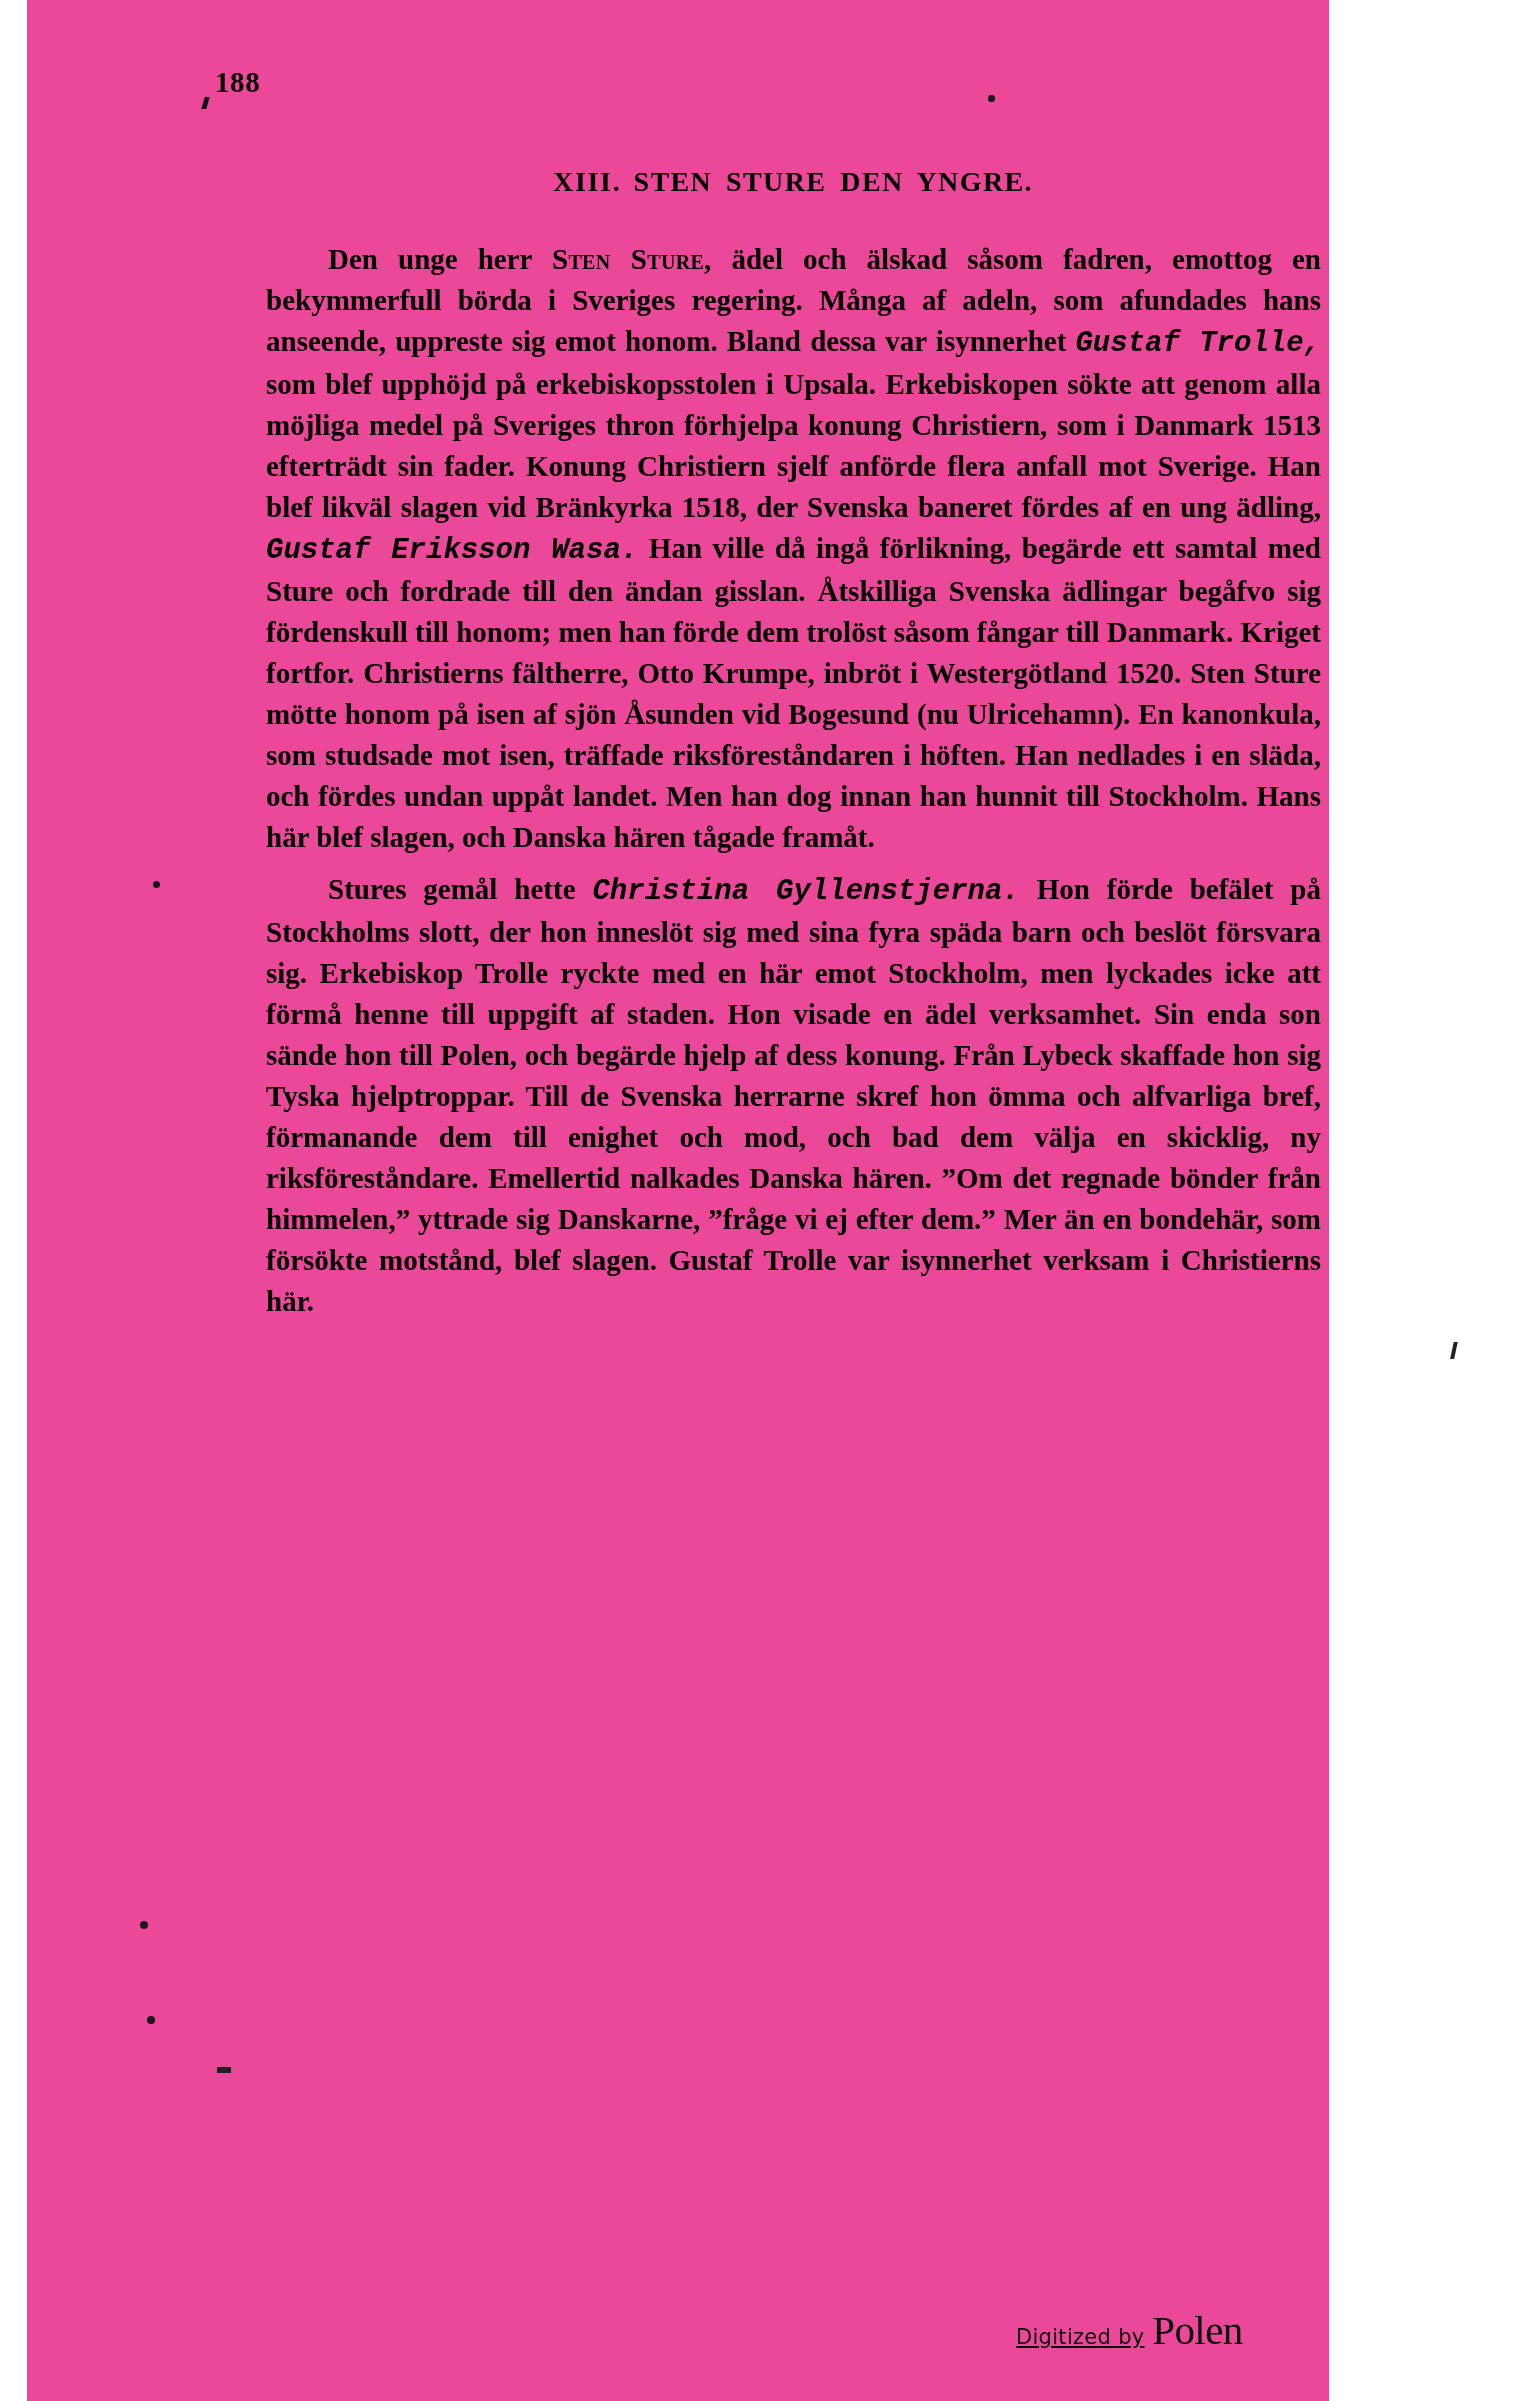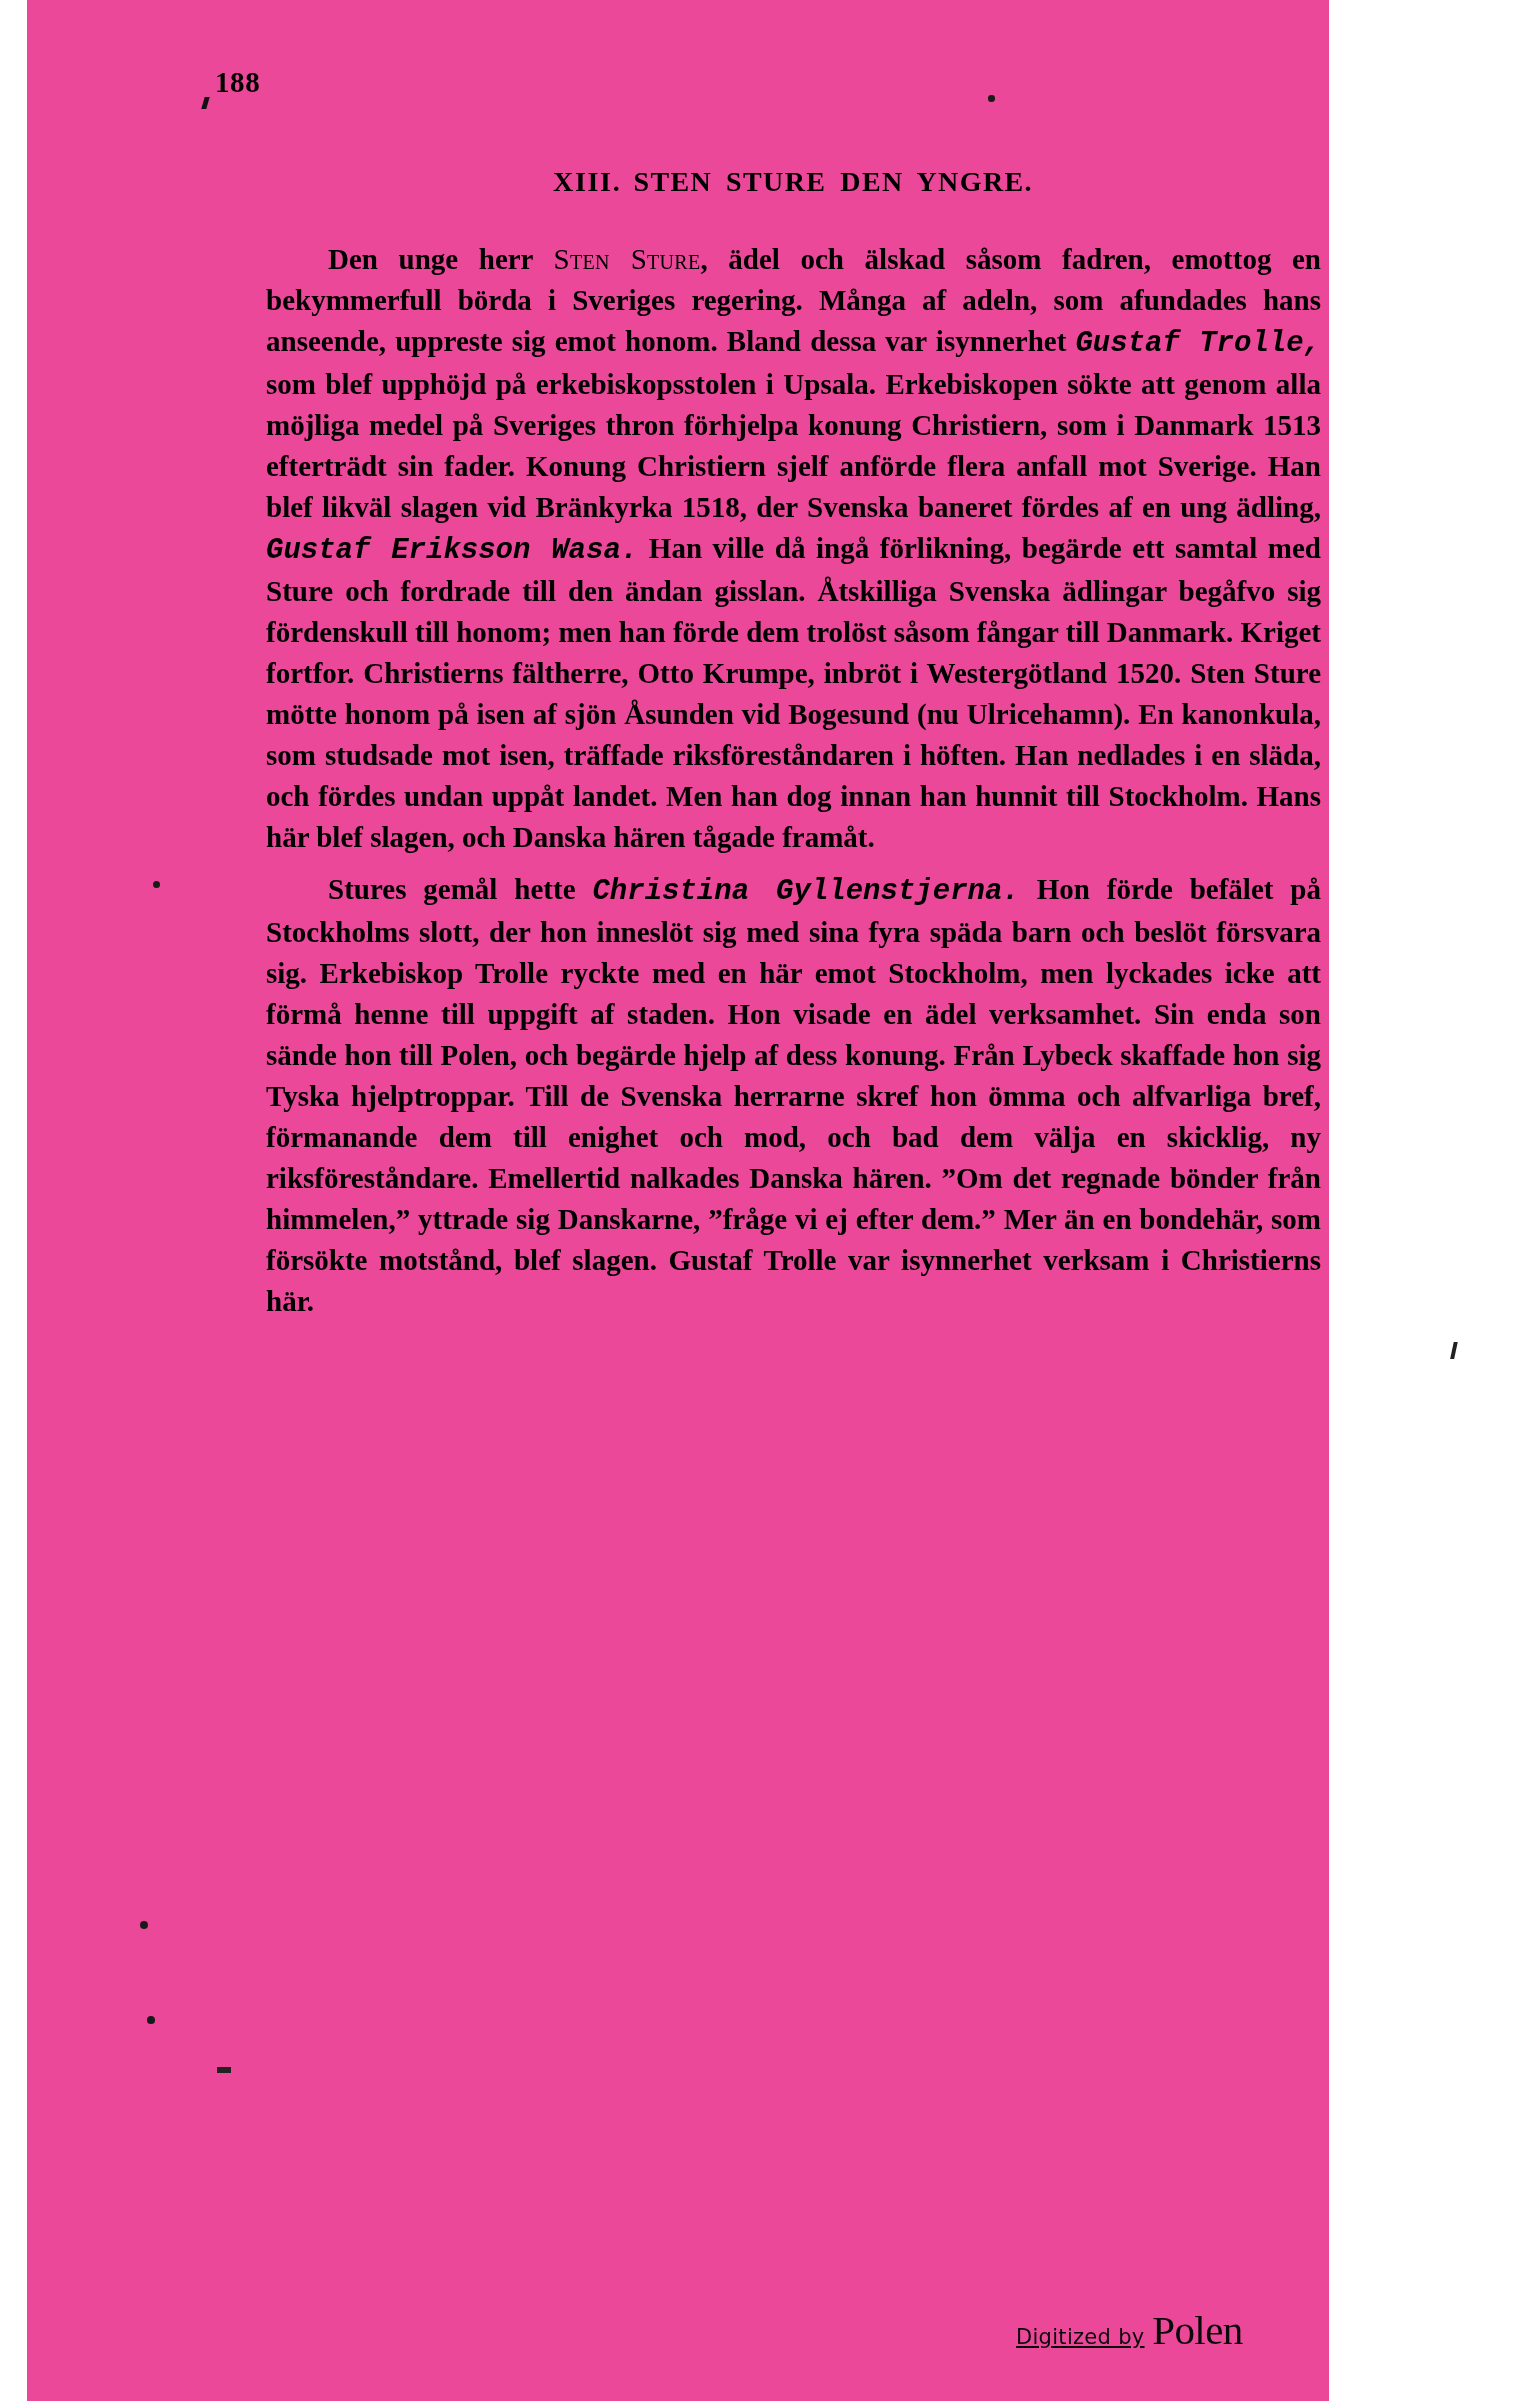--- a/index.html
+++ b/index.html
@@ -80,21 +80,21 @@
   .textblock p + p {
     margin-top: 10.5px;
   }
   .ital {
     font-style: italic;
     font-weight: 700;
     font-family: Liberation Mono, monospace;
   }
   .smallcaps {
     font-variant: small-caps;
-    font-weight: 400;
+    font-weight: 700;
     letter-spacing: 0.3px;
   }
 
   
   .speck {
     position: absolute;
     background: #1a1a1a;
     border-radius: 50%;
   }
   .mark-dash {

